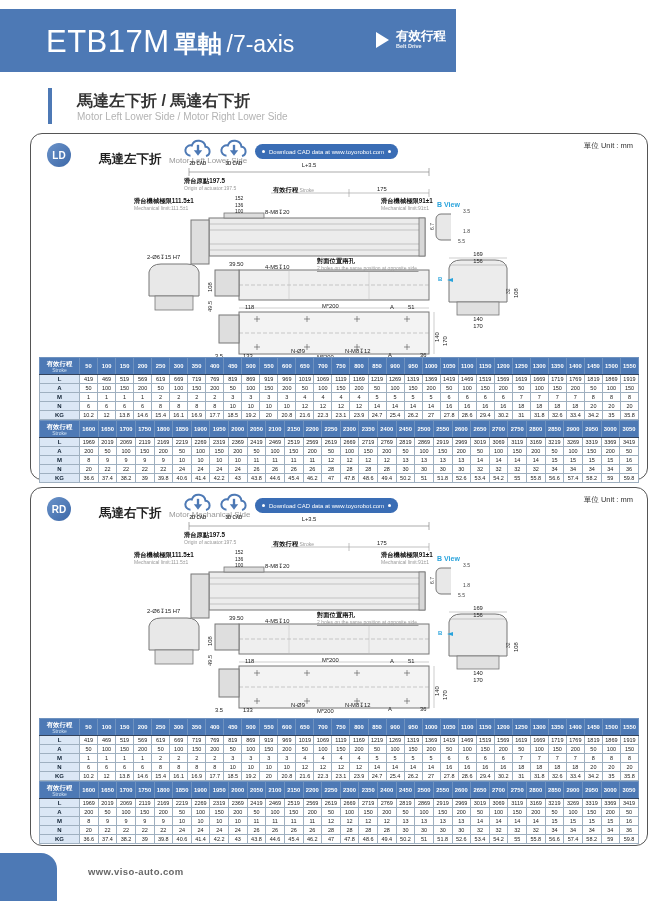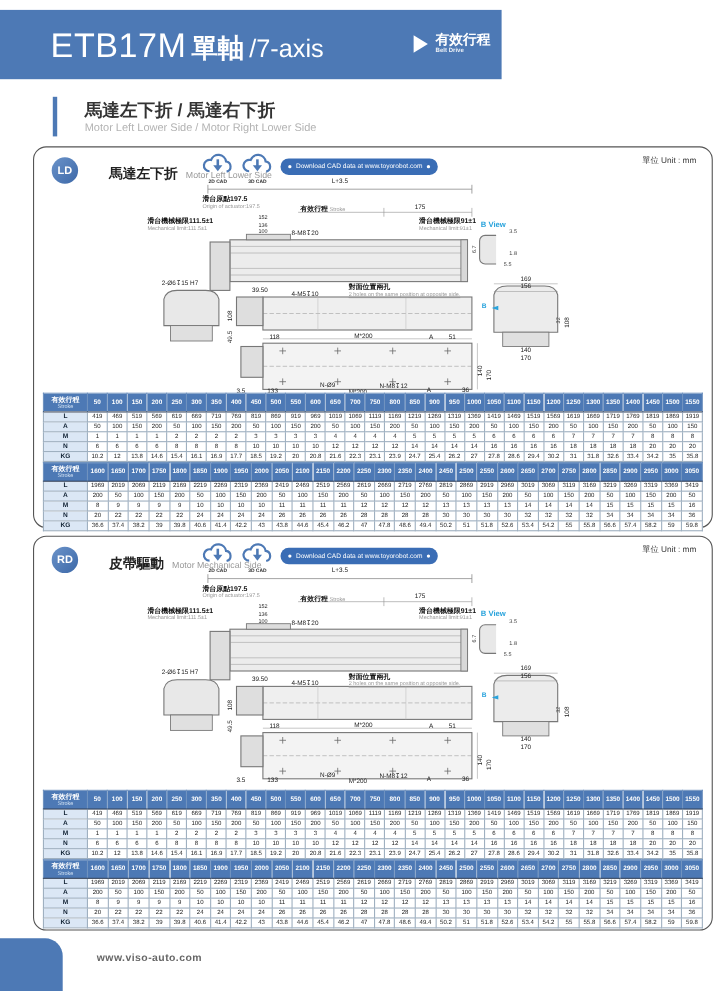--- a/index.html
+++ b/index.html
@@ -655,21 +655,21 @@
             <td>59</td>
             <td>59.8</td>
           </tr>
         </tbody>
       </table>
   </div>
 
   <div class="panel panel-rd">
     <div class="badge">RD</div>
     <div class="ptitle">
-      <span class="cn">皮帶驅動</span>
+      <span class="cn">馬達右下折</span>
       <span class="en">Motor Mechanical Side</span>
     </div>
     <div class="cloud cloud-2d">
       <svg width="30" height="20" viewBox="0 0 36 24">
         <path d="M9 20 a6.2 6.2 0 1 1 1.6-12.2 A8.5 8.5 0 0 1 27 9.4 a5.6 5.6 0 0 1 0.6 11" fill="none" stroke="#4d79b5" stroke-width="2.4"></path>
         <rect x="16.6" y="7" width="2.8" height="8" fill="#4d79b5"></rect>
         <polygon points="13,13.5 23,13.5 18,20" fill="#4d79b5"></polygon>
       </svg>
       <div class="lab">2D CAD</div>
     </div>

